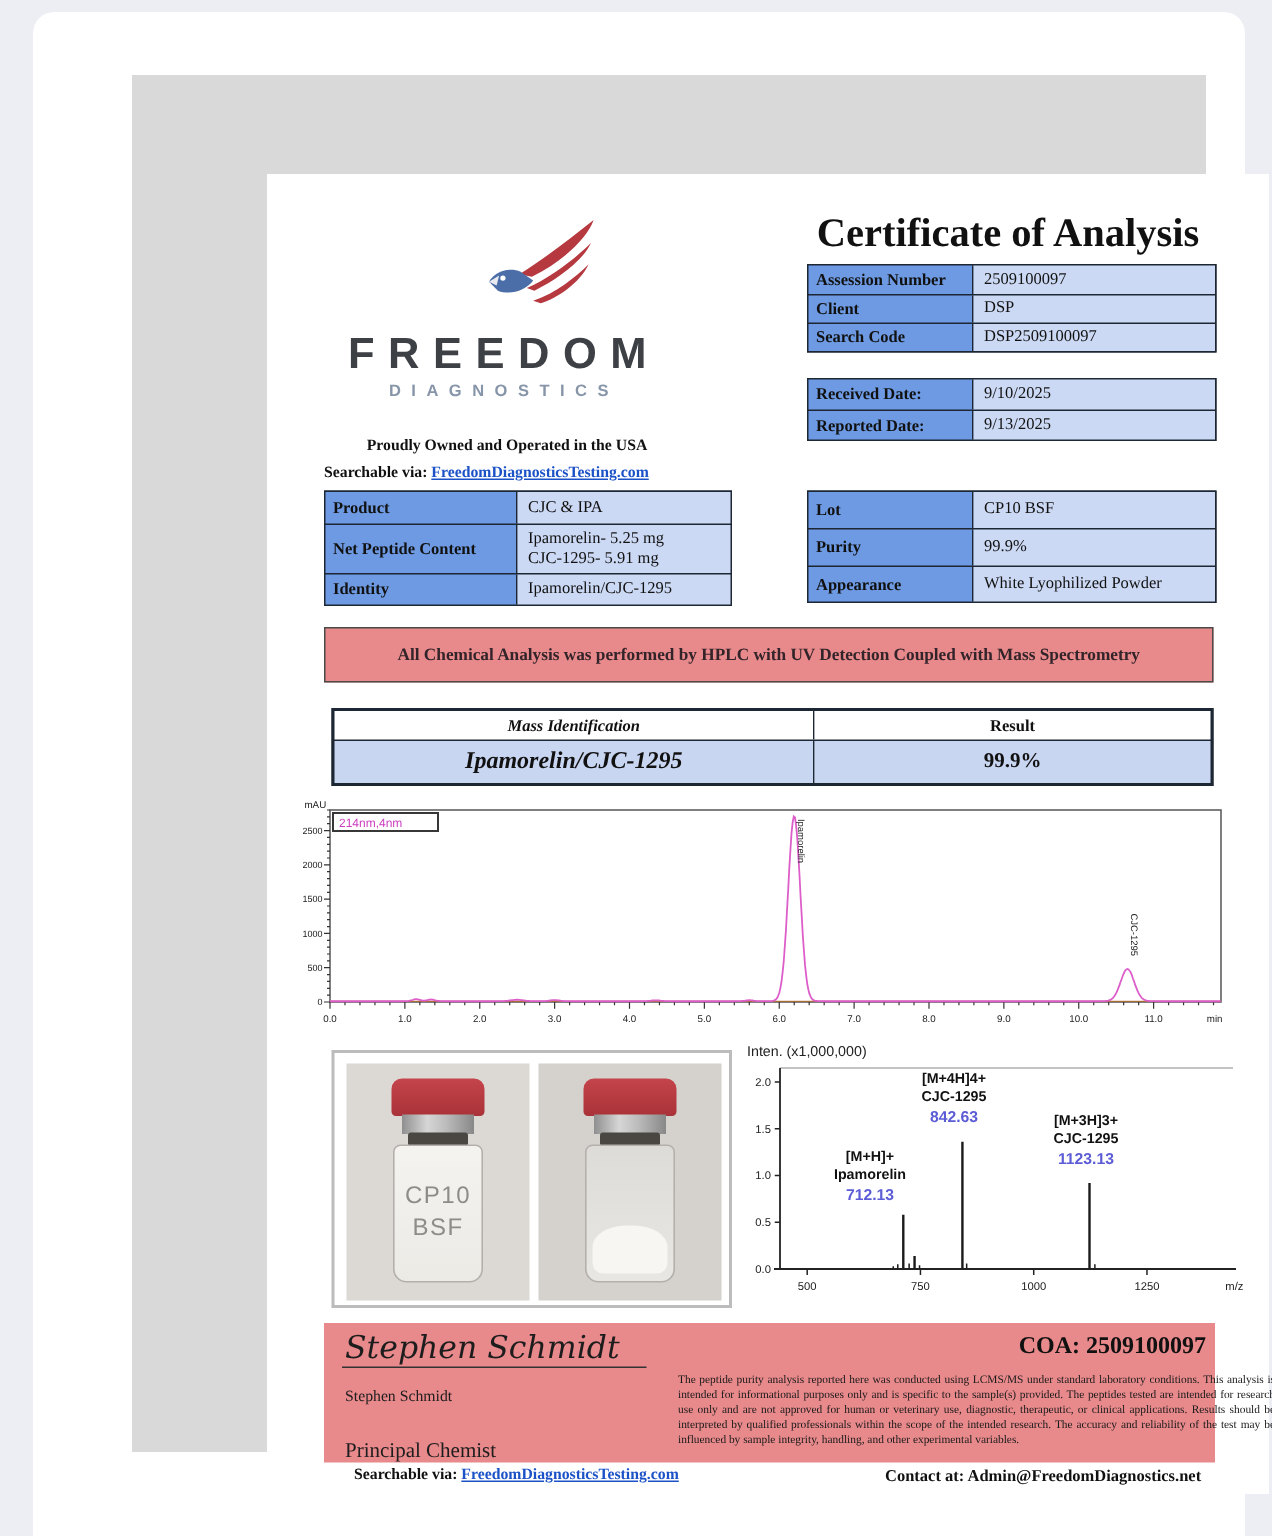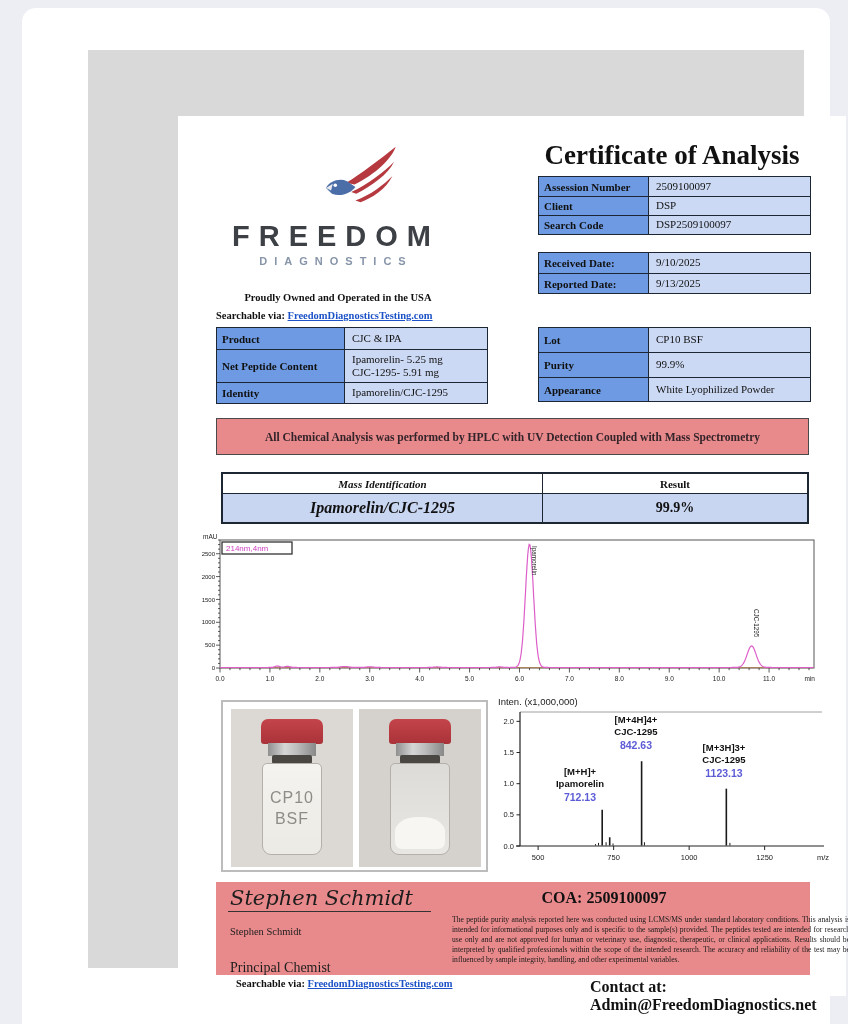--- a/index.html
+++ b/index.html
@@ -95,28 +95,28 @@
           background:#f7f6f3; border-radius:45% 45% 7px 7px; }
 
   
   .sig { position:absolute; left:38px; top:766px; width:594px; height:93px;
          background:#e8898b; }
   .sig-script { position:absolute; left:12px; top:4px; font-family:"DejaVu Serif",serif;
          font-style:italic; font-size:21px; color:#1d1d1d; border-bottom:1.5px solid #333;
          padding:0 18px 1px 2px; }
   .sig-name  { position:absolute; left:14px; top:44px; font-size:10.5px; color:#1d1d1d; }
   .sig-title { position:absolute; left:14px; top:78px; font-size:14px; color:#1d1d1d; }
-  .coa  { position:absolute; left:188px; top:7px; width:400px; text-align:center;
+  .coa  { position:absolute; left:188px; top:7px; width:400px; text-align:right;
           font-weight:700; font-size:16px; color:#111; }
   .disclaimer { position:absolute; left:200px; top:33px; width:398px; font-size:7.6px;
           line-height:1.33; text-align:justify; color:#1a1a1a;margin-left:36px; }
 
   
   .footer-left  { position:absolute; left:58px;  top:862px; font-weight:700; font-size:10.5px; }
-  .footer-right { position:absolute; left:412px; top:862px; font-weight:700; font-size:16px; }
+  .footer-right { position:absolute; left:412px; top:862px; font-weight:700; font-size:11px; }
 </style>
 </head>
 <body>
 
 <div class="card">
   <div class="matte">
     <div class="doc">
 
       <svg class="eagle" viewBox="0 0 100 90">
         <path d="M30 46 C48 35 70 18 89 3 C84 17 66 35 40 48 Z" fill="#b5393f"></path>

